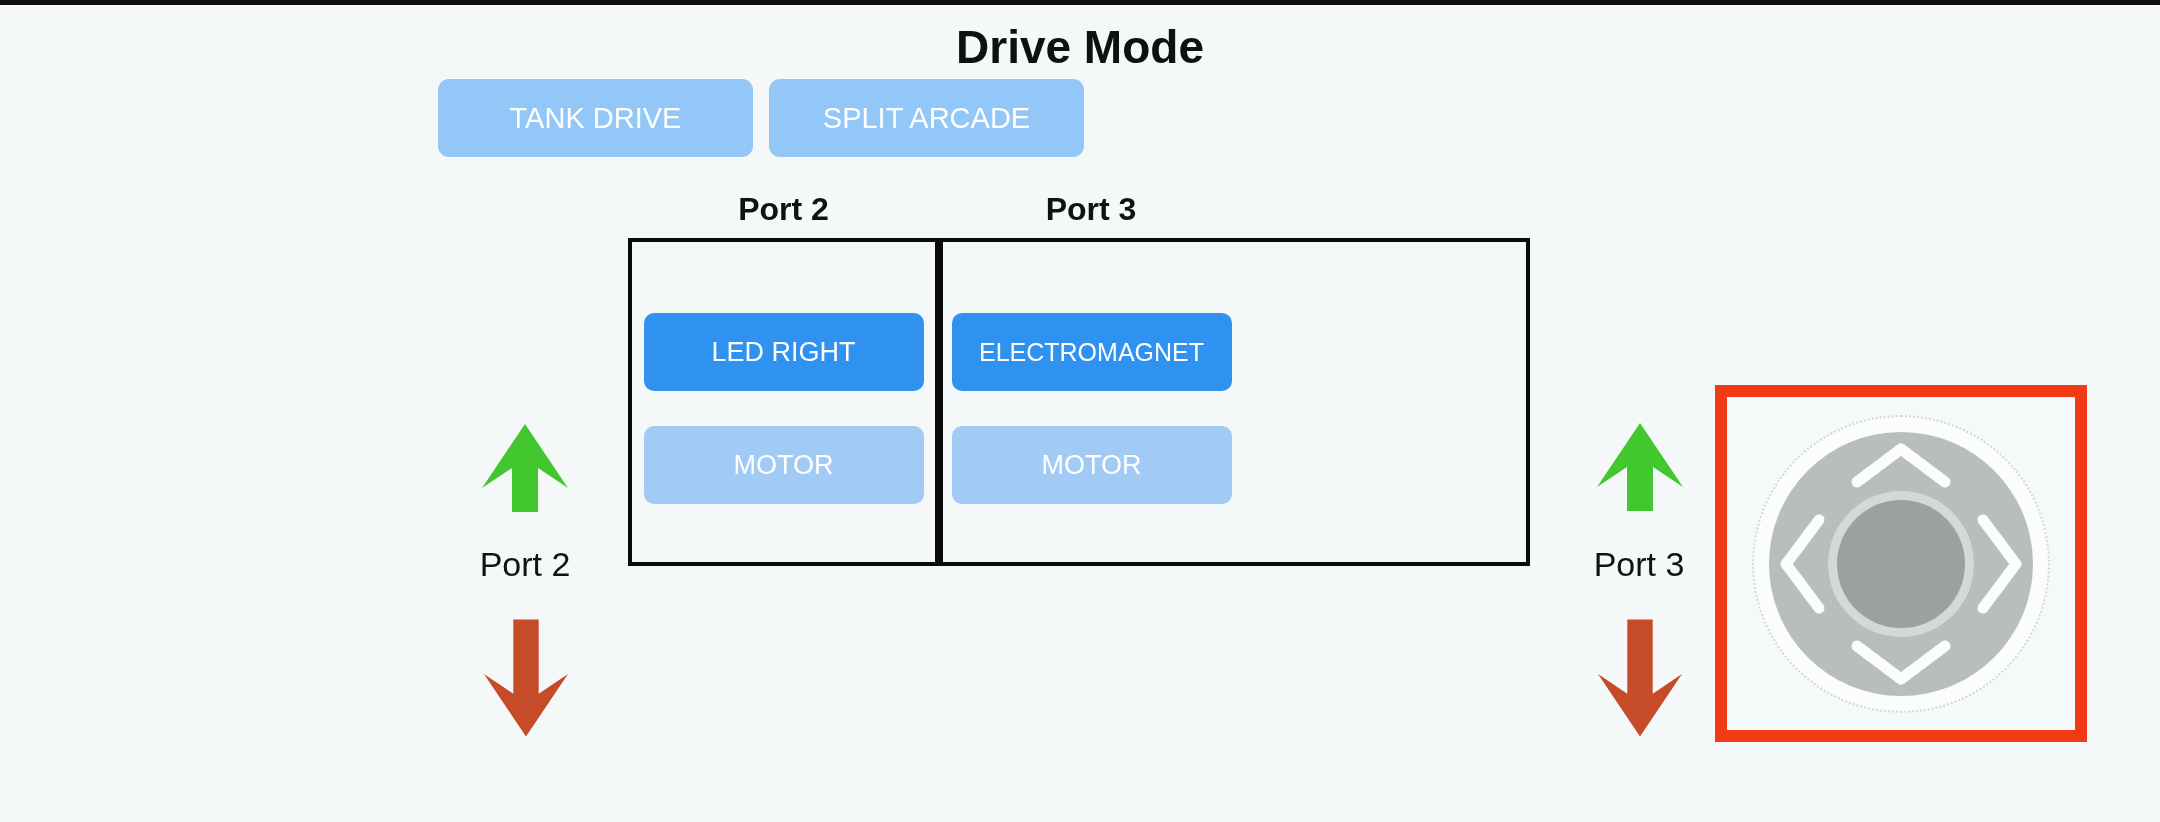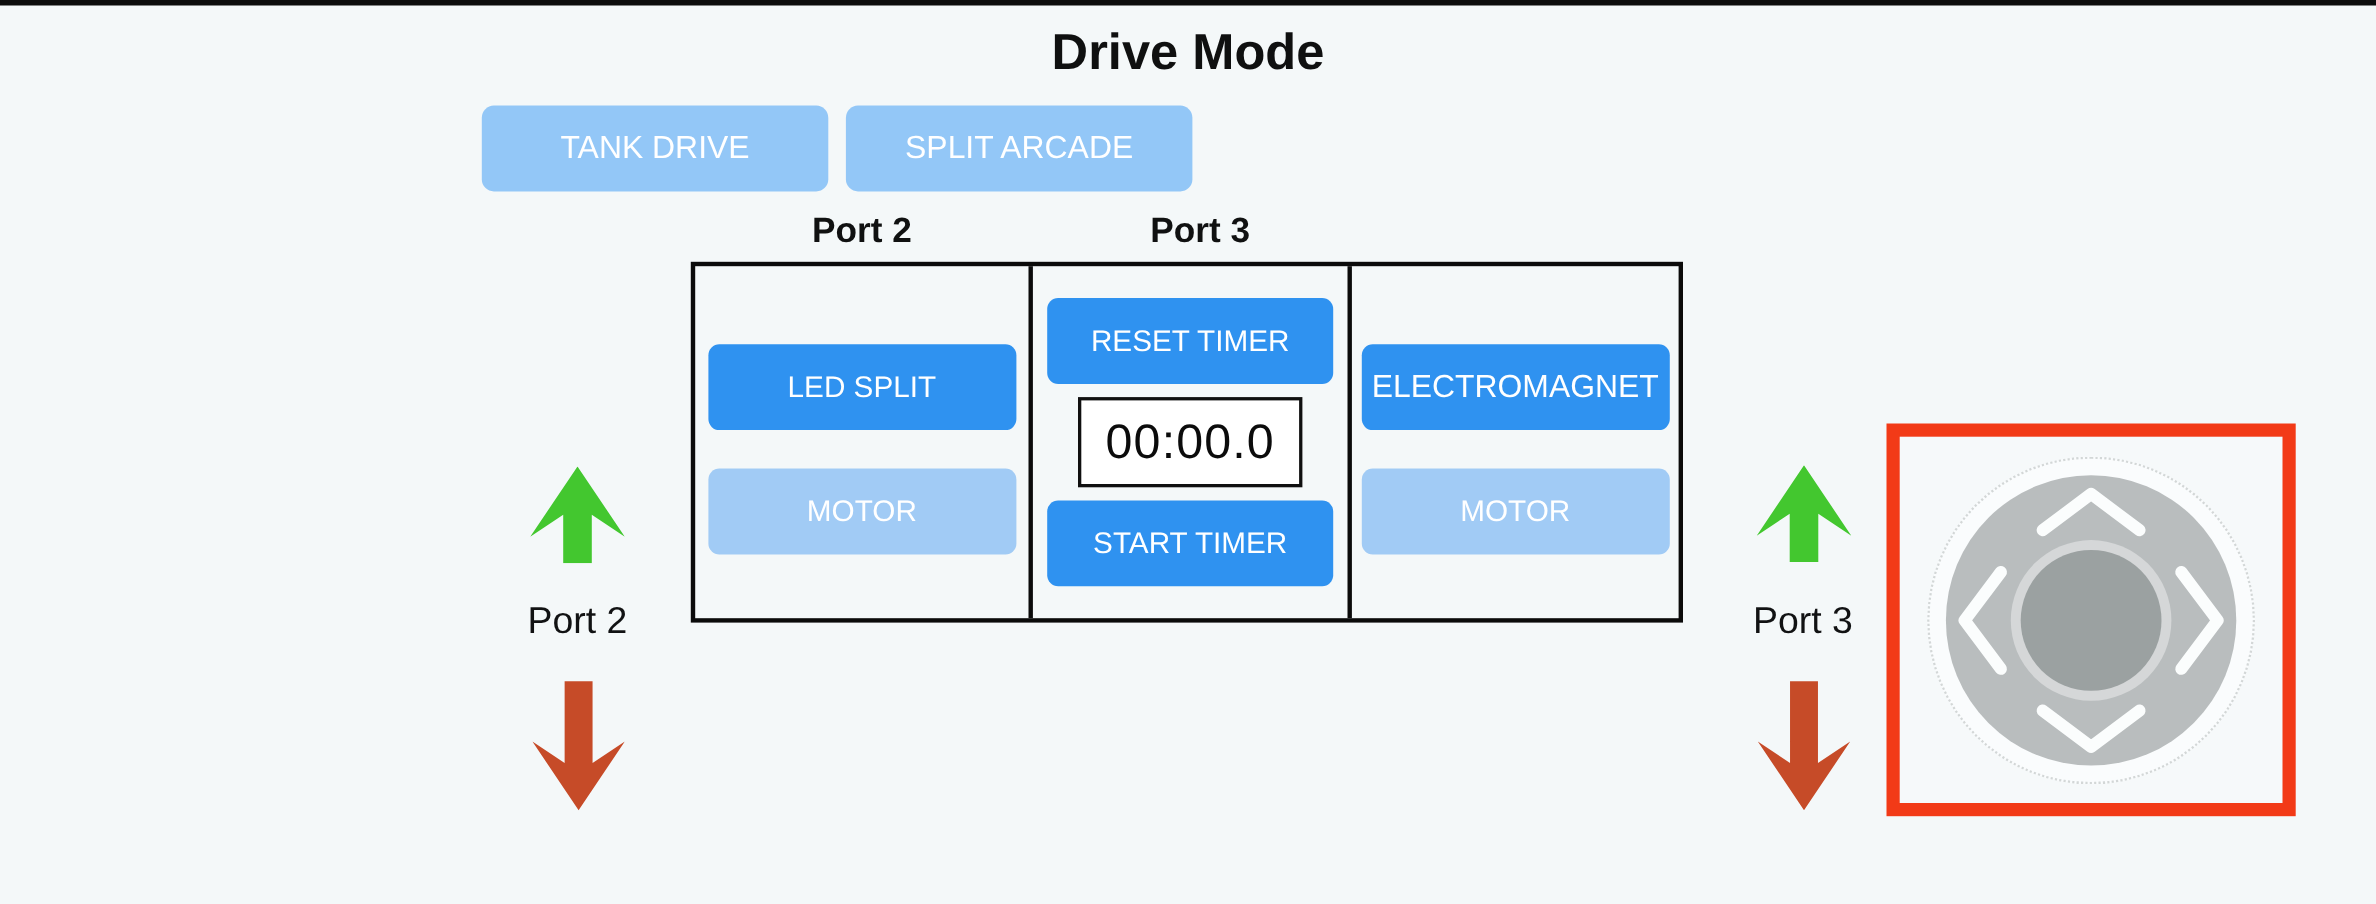--- a/index.html
+++ b/index.html
@@ -11,21 +11,21 @@
     overflow:hidden;
   }
   .top-bar { position:absolute; left:0; top:0; width:2160px; height:5px; background:#0d0d0d; }
 
   .title {
     position:absolute; left:0; top:20px; width:2160px;
     text-align:center; font-size:46px; font-weight:bold; color:#0f1010;
   }
 
   
-  .mode-row { position:absolute; left:426px; top:96px; display:flex; gap:16px;padding-left:12px; }
+  .mode-row { position:absolute; left:426px; top:79px; display:flex; gap:16px;padding-left:12px; }
   .mode-btn {
     width:315px; height:78px; border:none; border-radius:11px;
     background:#93c7f7; color:#ffffff; font-size:29px;
     font-family:"Liberation Sans", sans-serif;
     display:flex; align-items:center; justify-content:center; cursor:pointer;
   }
   .mode-btn.active { background:#2d90f0; }
 
   
   .board { position:absolute; left:628px; top:184px; width:902px; }
@@ -45,21 +45,21 @@
     position:absolute; left:50%; transform:translateX(-50%);
     width:280px; height:78px; border:none; border-radius:10px;
     color:#ffffff; font-size:27px; font-family:"Liberation Sans", sans-serif;
     display:flex; align-items:center; justify-content:center; cursor:pointer;
   }
   .ctl-btn.on  { background:#2f92f0; }
   .ctl-btn.off { background:#a1cbf5; }
   .timer-btn { width:260px; background:#2f92f0; }
   .t-top { top:71px; } .t-bot { top:184px; }
   .reset-pos { top:29px; } .start-pos { top:213px; }
-  .em-font { font-size:29px; }
+  .em-font { font-size:25px; }
 
   .clock {
     position:absolute; left:50%; transform:translateX(-50%); top:119px;
     width:204px; height:82px; background:#ffffff; border:3px solid #101010;
     display:flex; align-items:center; justify-content:center;
     font-size:44px; letter-spacing:1px; color:#0b0b0b;
   }
 
   
   .arrow-btn { position:absolute; background:none; border:none; padding:0; cursor:pointer; line-height:0; }
@@ -108,29 +108,24 @@
   <button class="mode-btn">SPLIT ARCADE</button>
 </div>
 
 <div class="board">
   <div class="board-headers">
     <div class="bh bh1">Port 2</div>
     <div class="bh bh3">Port 3</div>
   </div>
   <div class="board-table">
     <div class="col col1">
-      <button class="ctl-btn on t-top">LED SPLIT</button>
+      <button class="ctl-btn on t-top">LED RIGHT</button>
       <button class="ctl-btn off t-bot">MOTOR</button>
     </div>
     <div class="vdiv"></div>
-    <div class="col col2">
-      <button class="ctl-btn timer-btn reset-pos">RESET TIMER</button>
-      <div class="clock">00:00.0</div>
-      <button class="ctl-btn timer-btn start-pos">START TIMER</button>
-    </div>
     <div class="vdiv"></div>
     <div class="col col3">
       <button class="ctl-btn on t-top em-font">ELECTROMAGNET</button>
       <button class="ctl-btn off t-bot">MOTOR</button>
     </div>
   </div>
 </div>
 
 <button class="arrow-btn up-left">
   <svg width="86" height="88" viewBox="0 0 86 88">

